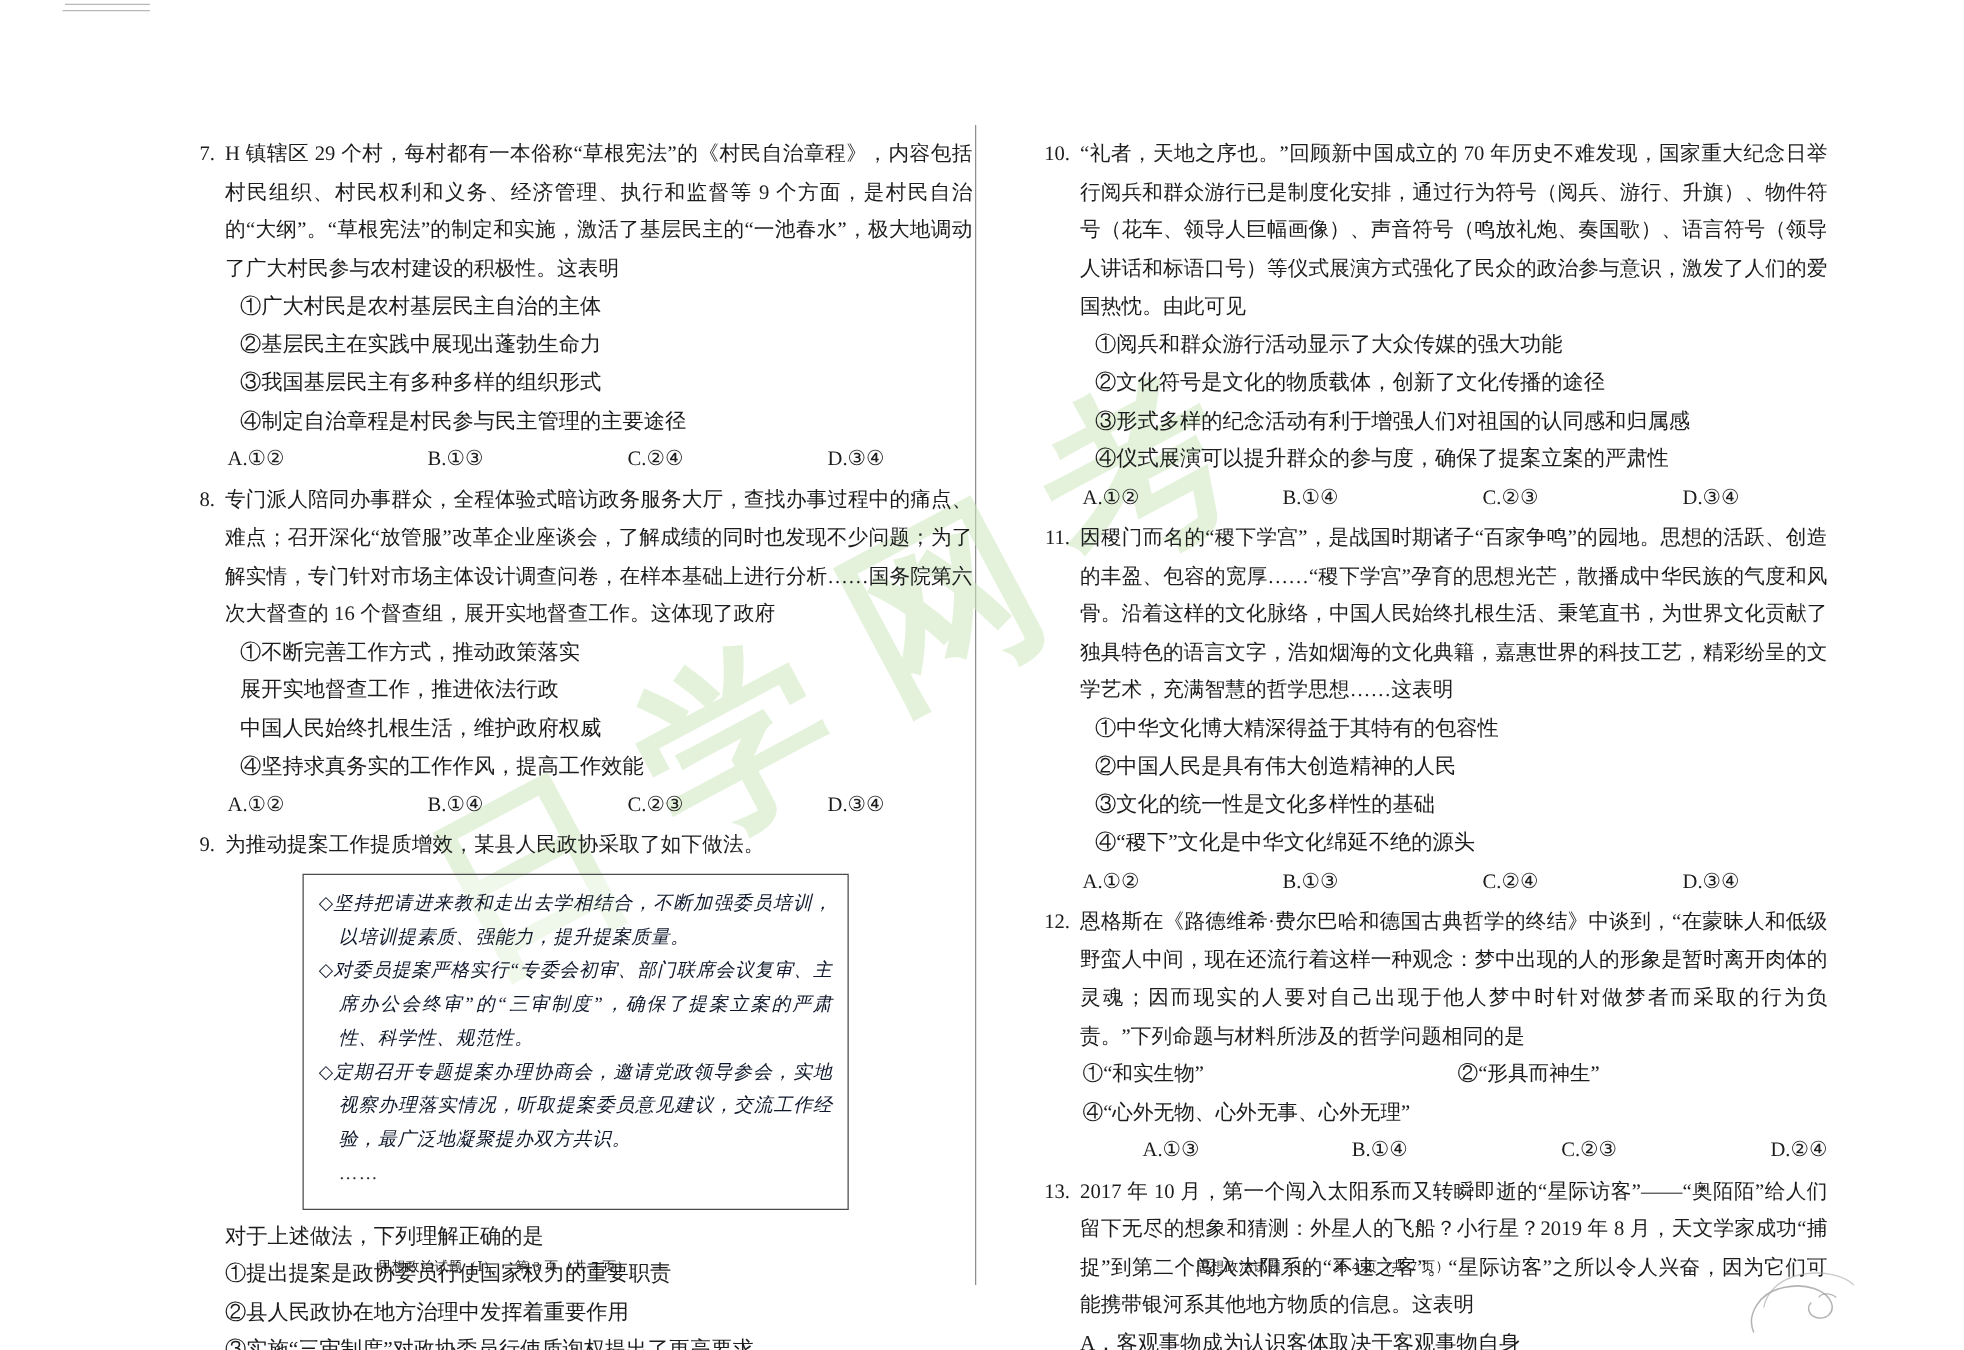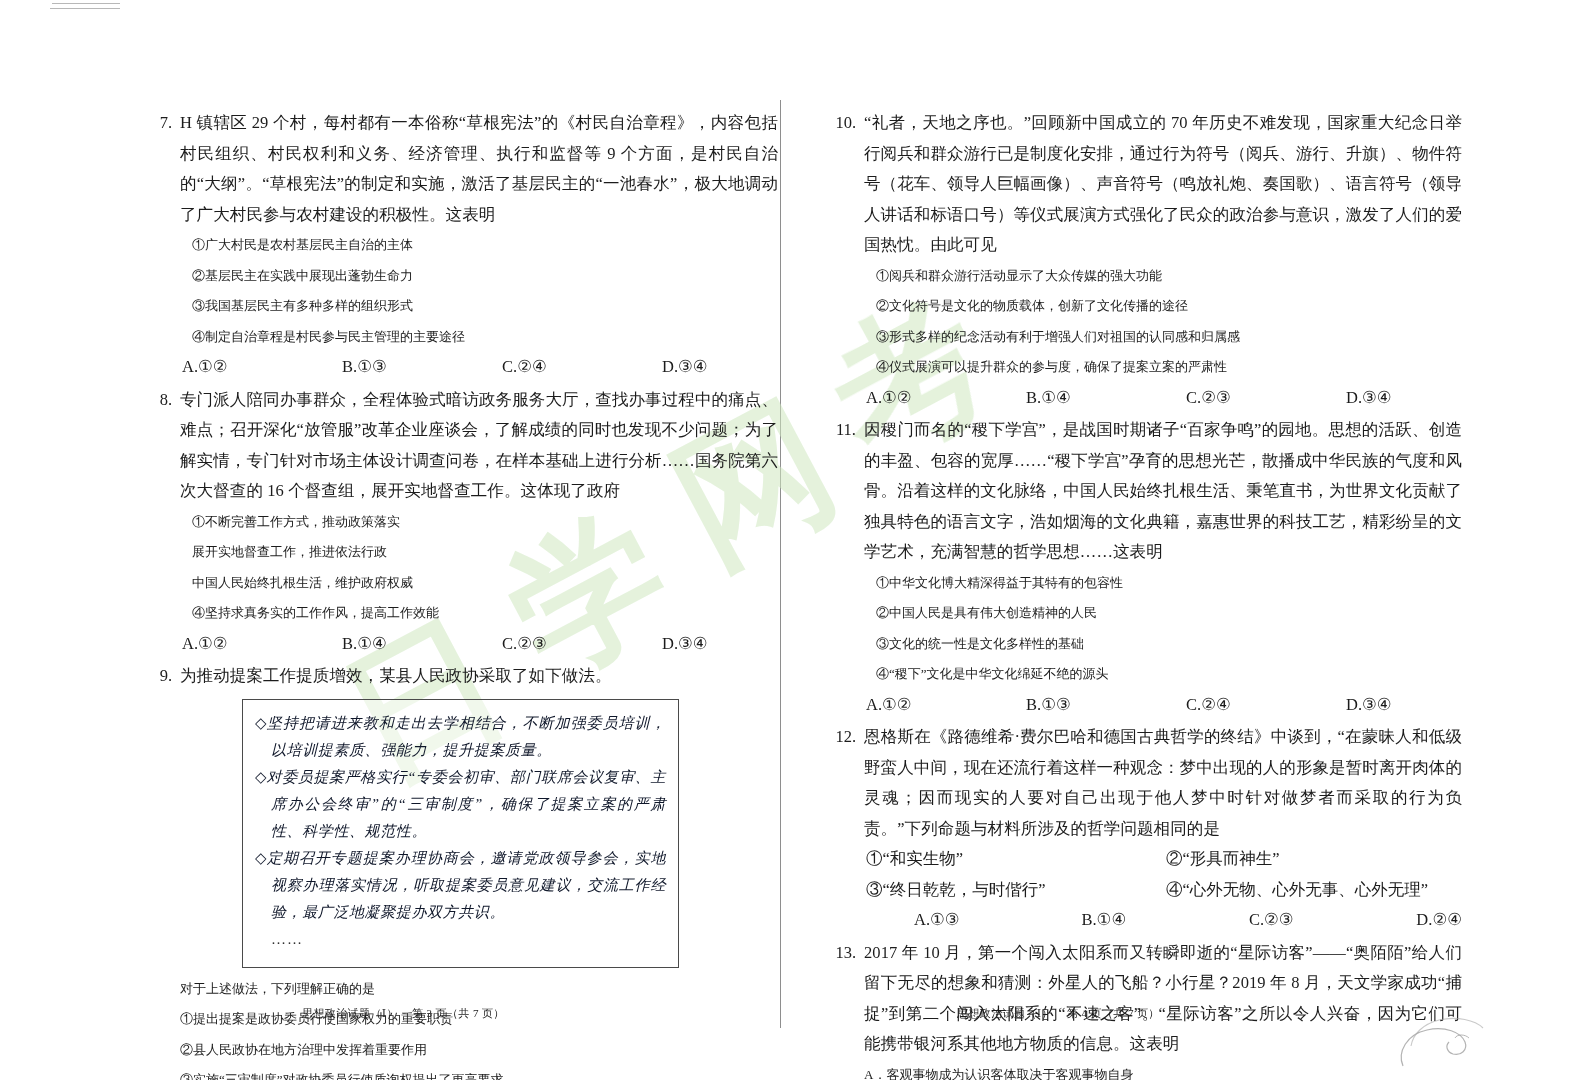--- a/index.html
+++ b/index.html
@@ -97,21 +97,21 @@
     min-width: 0;
   }
   .stem {
     font-size: 16.5px;
     line-height: 30.5px;
     text-align: justify;
     text-justify: inter-ideograph;
     letter-spacing: 0.1px;
   }
   .opt-line {
-    font-size: 13px;
+    font-size: 17px;
     line-height: 30.5px;
     padding-left: 12px;
     white-space: nowrap;
   }
   .opt-line.noind { padding-left: 0; }
 
   
   .abcd {
     display: flex;
     font-size: 16.5px;
@@ -288,21 +288,20 @@
 
   <div class="q">
     <div class="q-num">12.</div>
     <div class="q-body">
       <div class="stem">恩格斯在《路德维希·费尔巴哈和德国古典哲学的终结》中谈到，“在蒙昧人和低级野蛮人中间，现在还流行着这样一种观念：梦中出现的人的形象是暂时离开肉体的灵魂；因而现实的人要对自己出现于他人梦中时针对做梦者而采取的行为负责。”下列命题与材料所涉及的哲学问题相同的是</div>
       <div class="abcd">
         <span style="width:300px">①“和实生物”</span>
         <span>②“形具而神生”</span>
       </div>
       <div class="abcd">
-        <span style="width:300px">③“终日乾乾，与时偕行”</span>
         <span>④“心外无物、心外无事、心外无理”</span>
       </div>
       <div class="abcd w4c">
         <span>A.①③</span>
         <span>B.①④</span>
         <span>C.②③</span>
         <span class="lastc">D.②④</span>
       </div>
     </div>
   </div>

